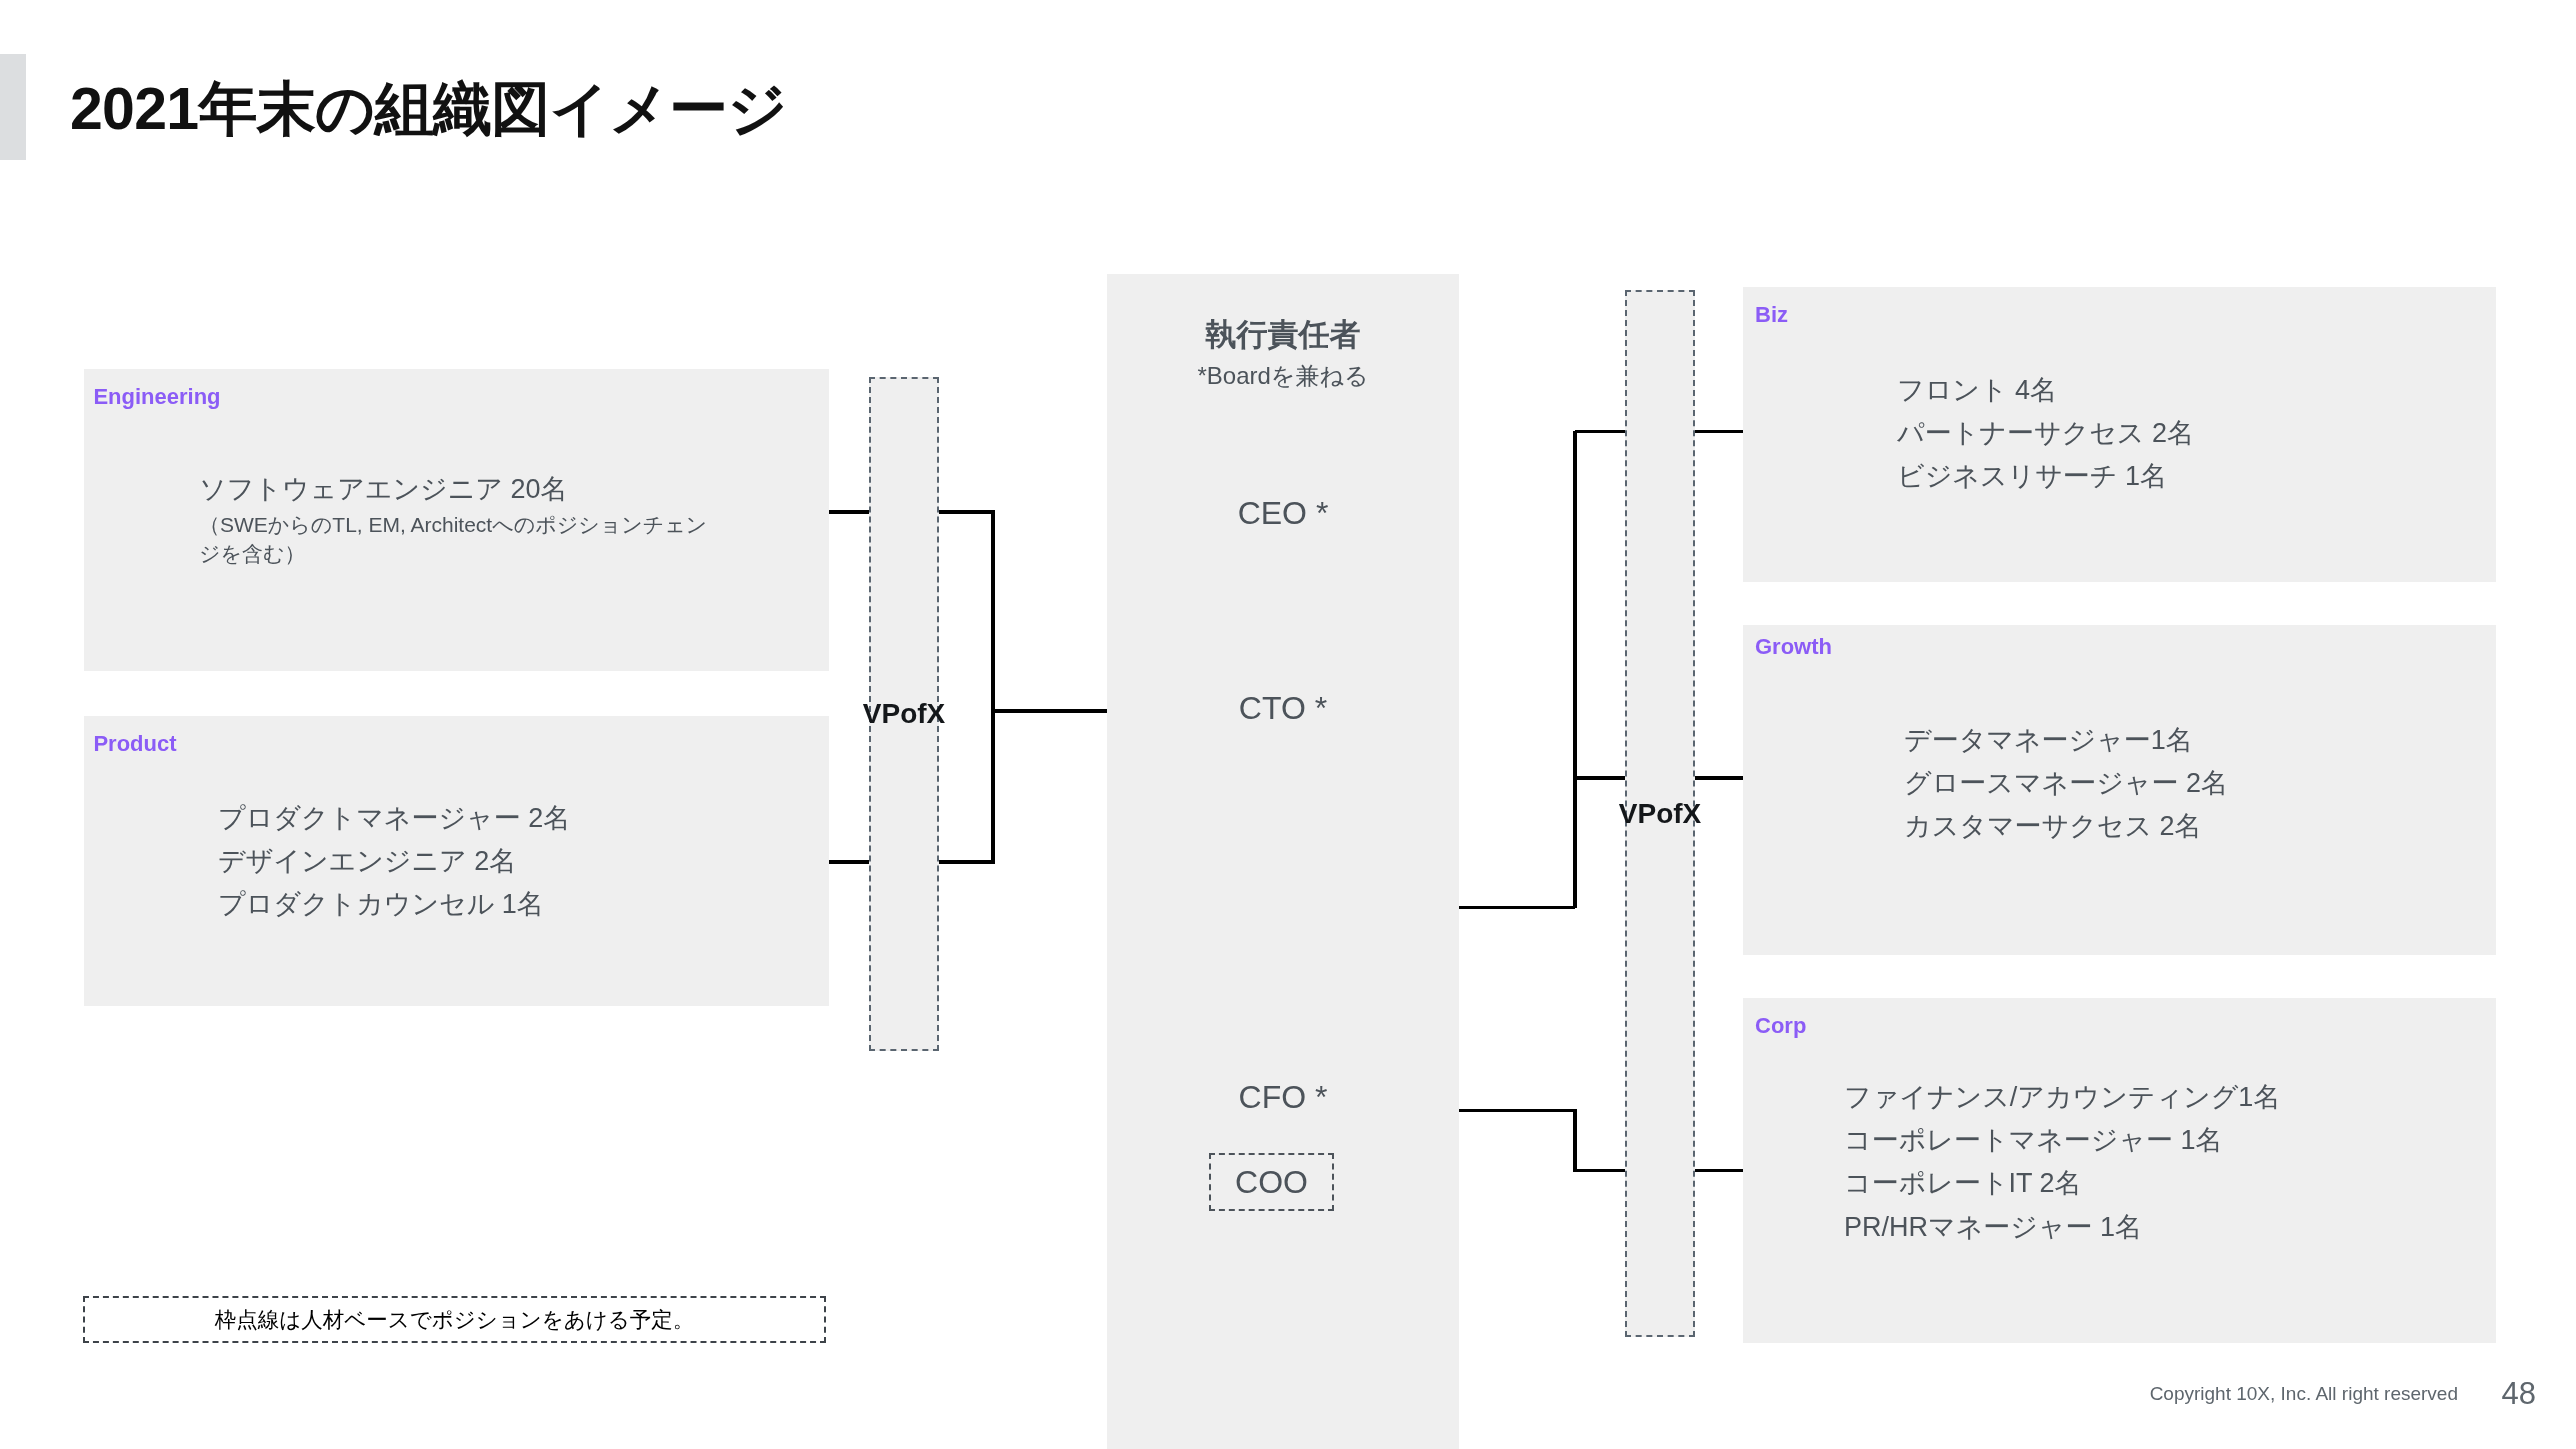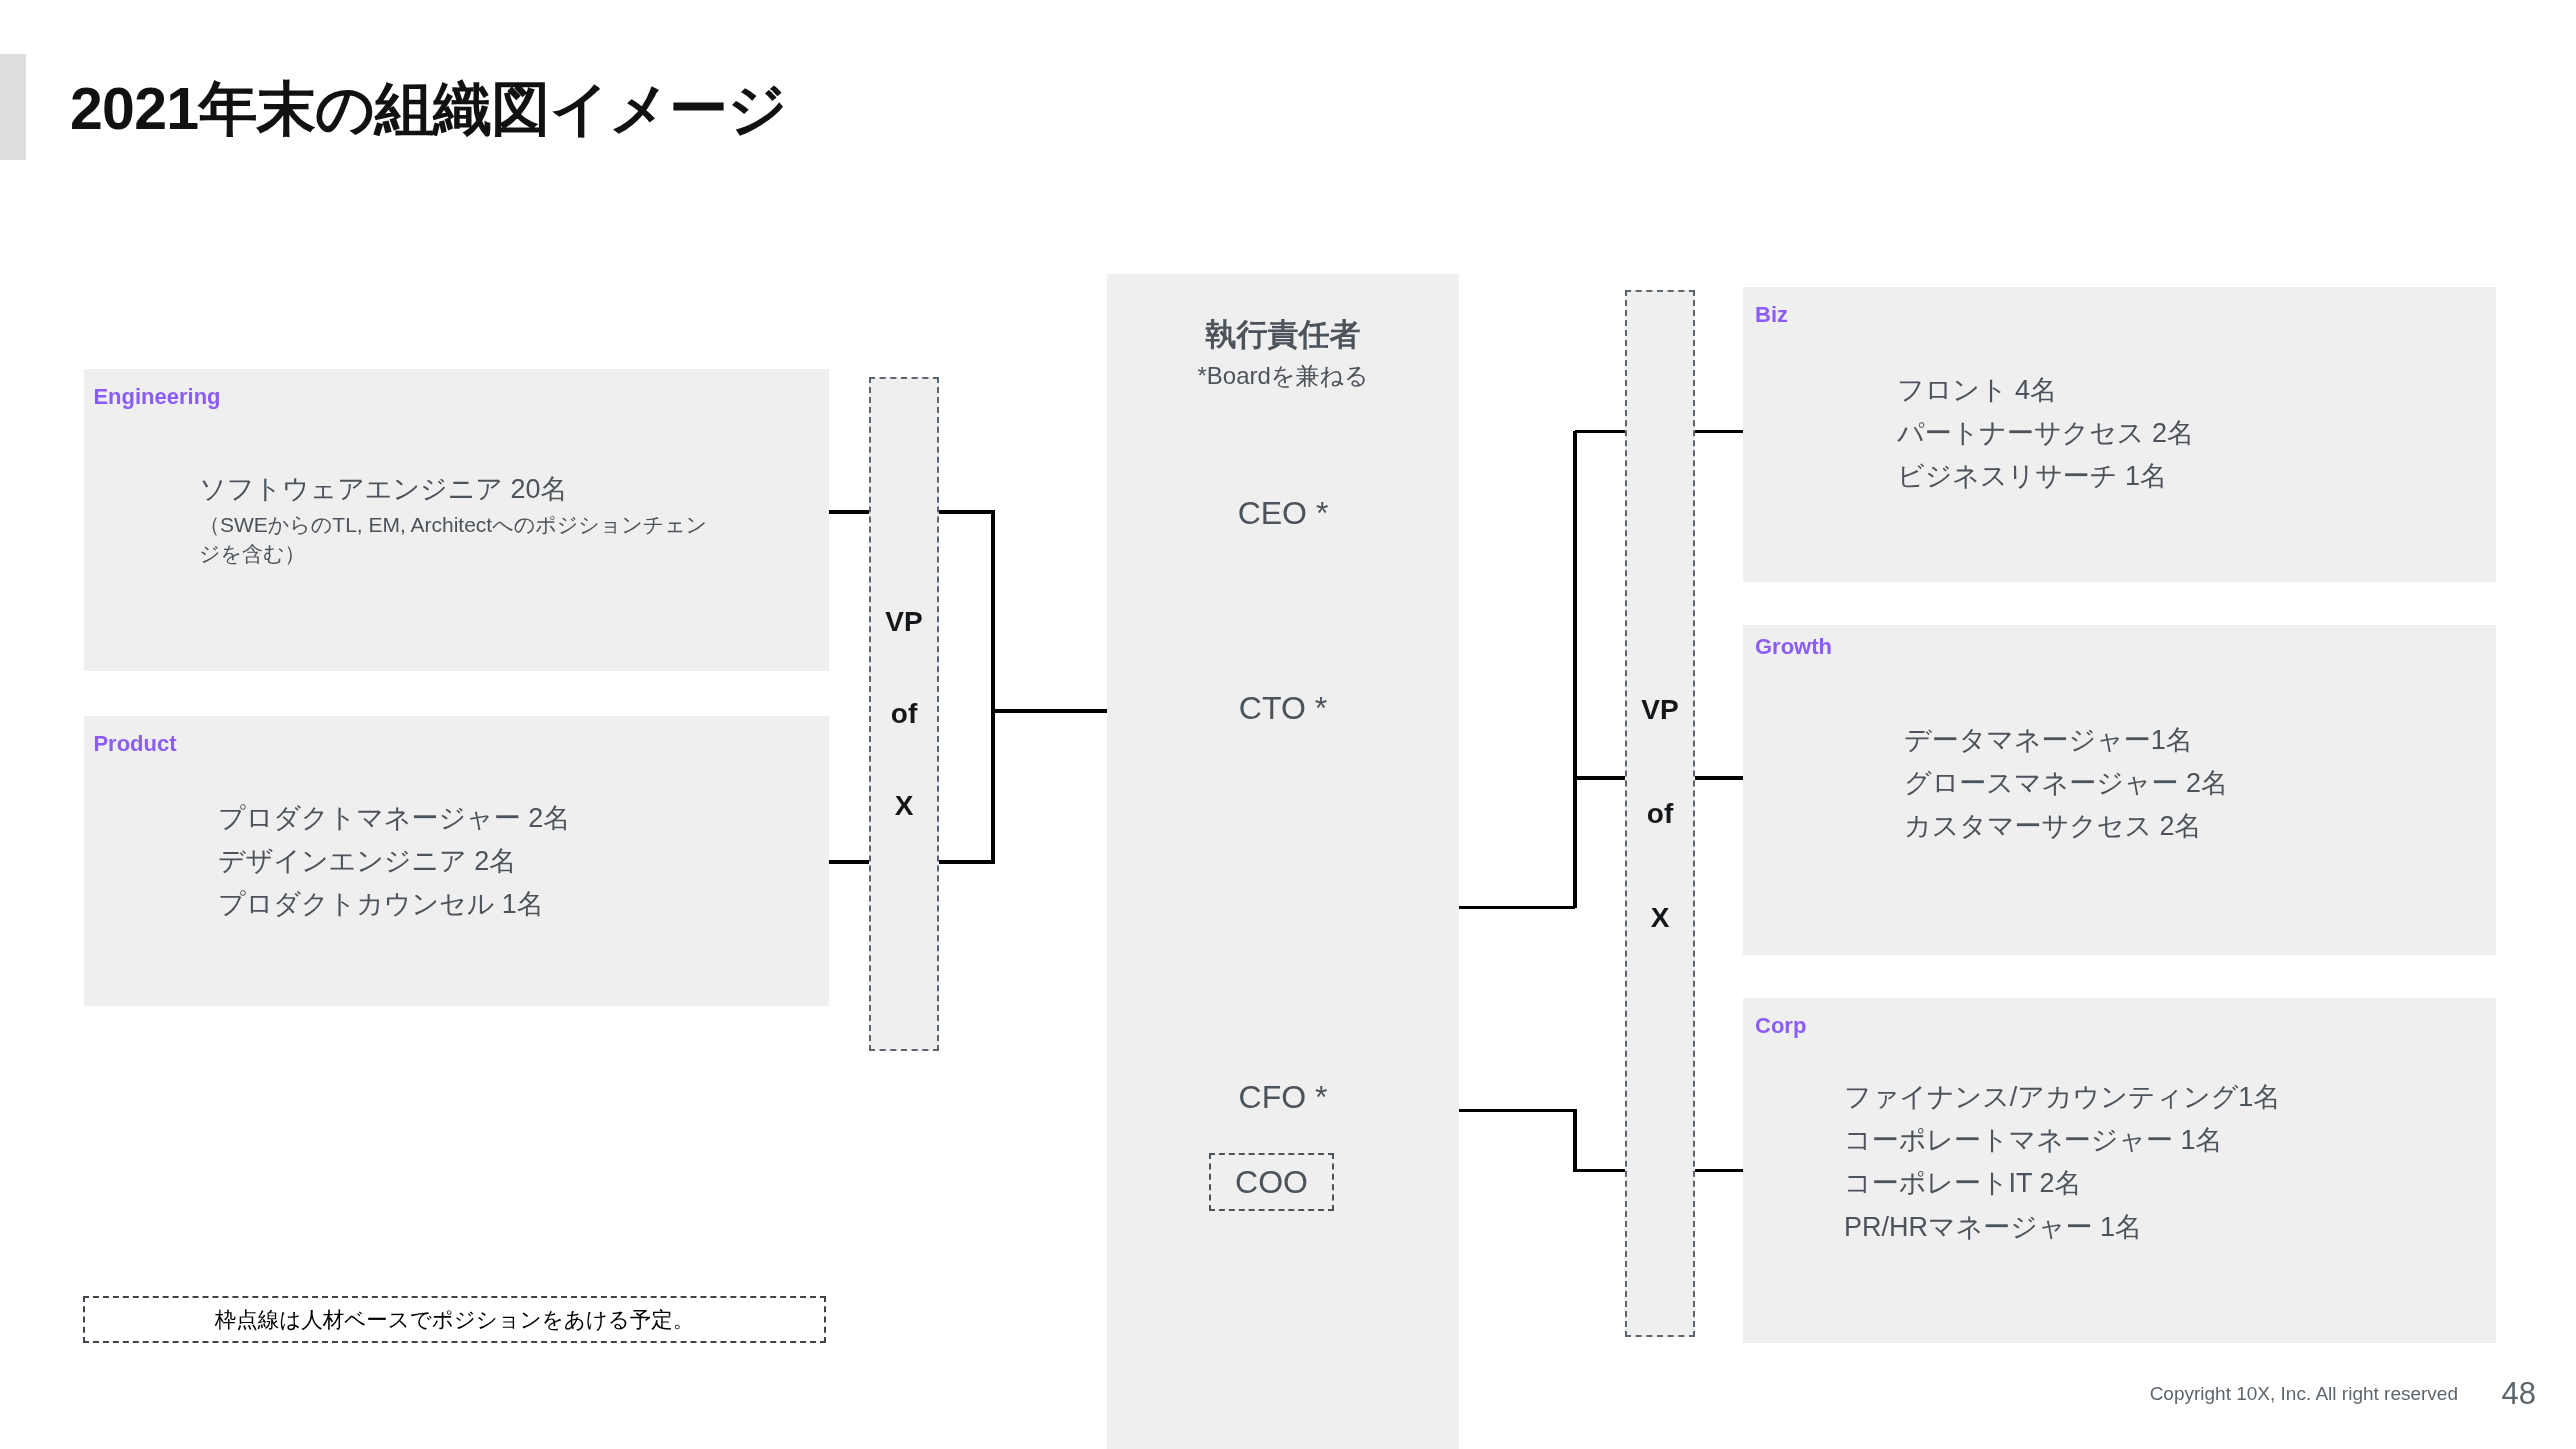--- a/index.html
+++ b/index.html
@@ -86,21 +86,21 @@
   }
   #role-coo {
     font-size: 32px; color: #4c535a; white-space: nowrap;
   }
 
   
   .vp-column {
     position: absolute;
     background: #efefef;
     border: 2.7px dashed #5a6570;
-    display: flex; flex-direction: column;
+    display: flex; flex-direction: row;
     align-items: center; justify-content: center;
   }
   .vp-column span {
     font-size: 28px; font-weight: 700; color: #14171a;
     line-height: 1.0; display: block;
   }
   #vp-left  { left: 869px; top: 377px;  width: 70px; height: 674px; }
   #vp-right { left: 1625px; top: 290px;  width: 70px; height: 1047px; }
   #vp-left  span { margin: 32px 0; }
   #vp-right span { margin: 38px 0; }

